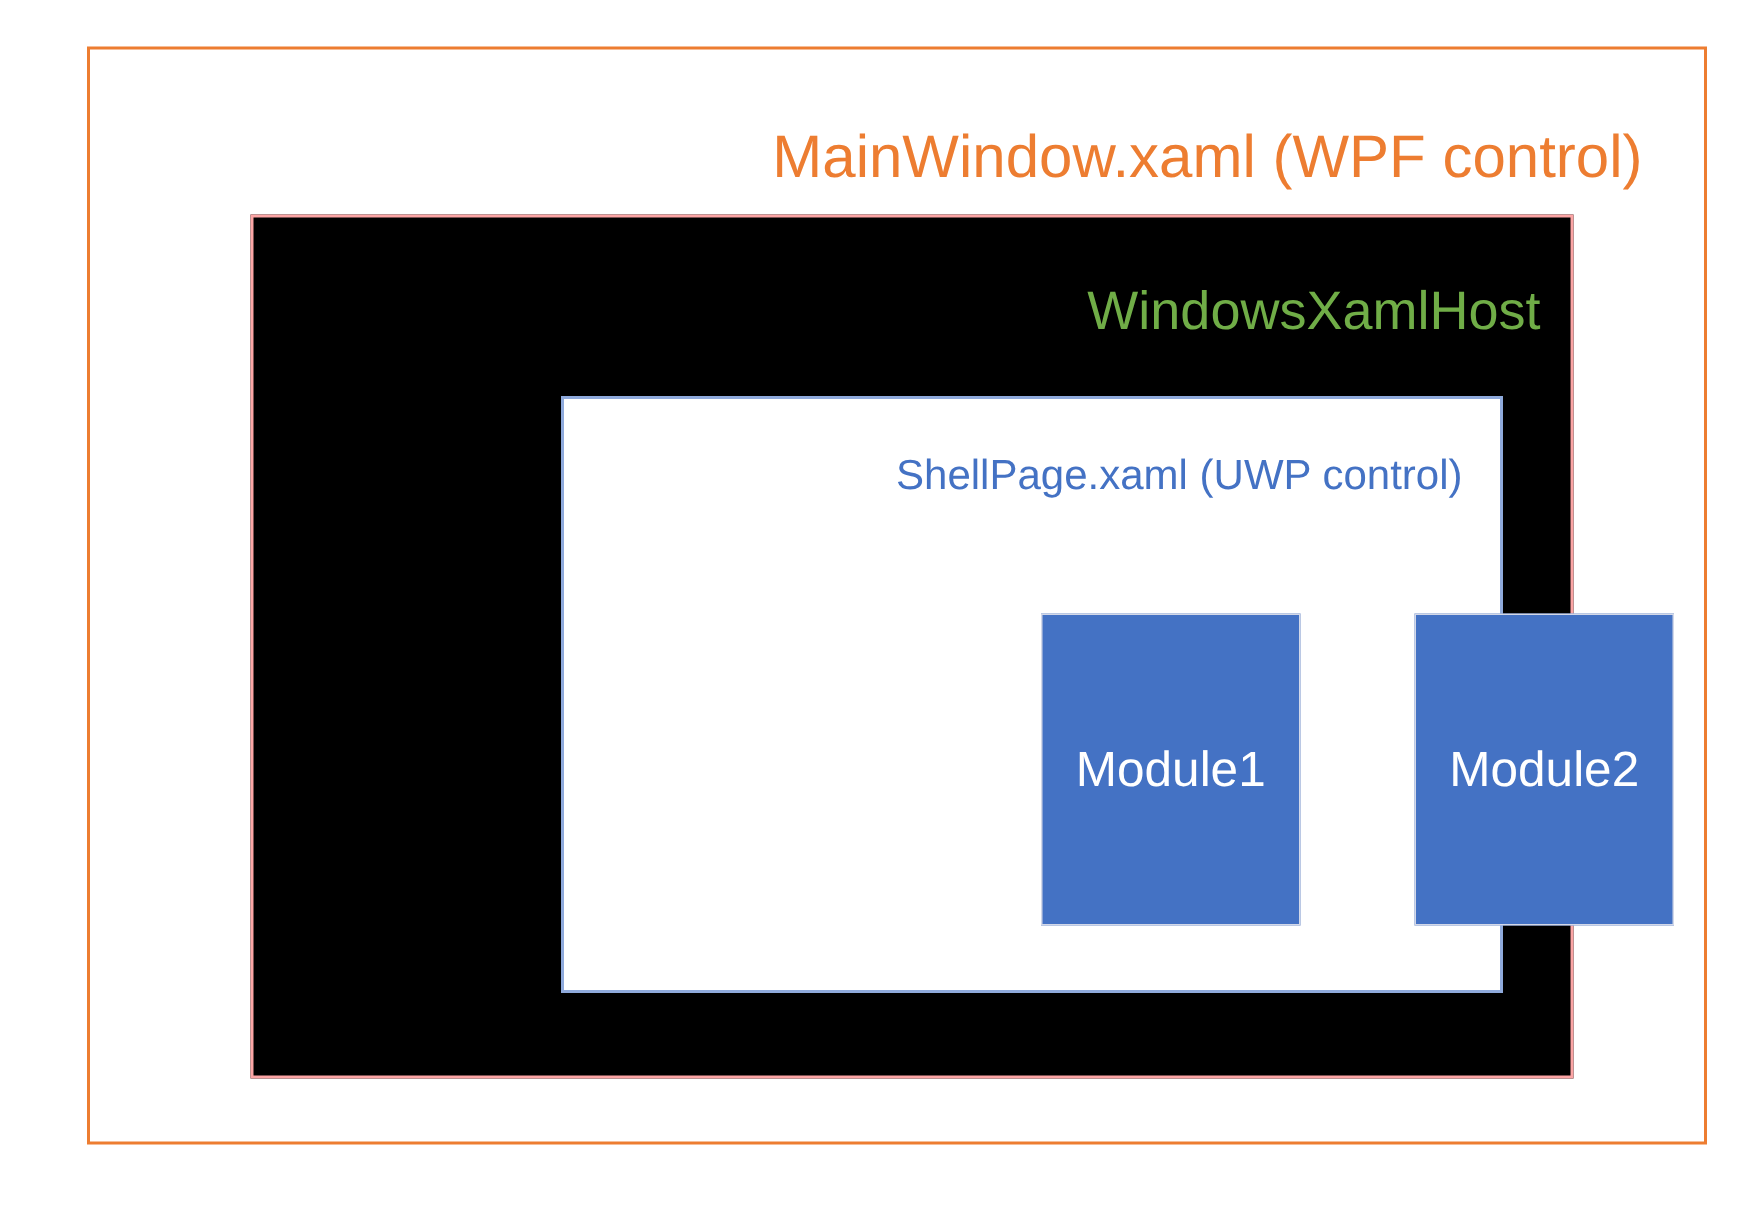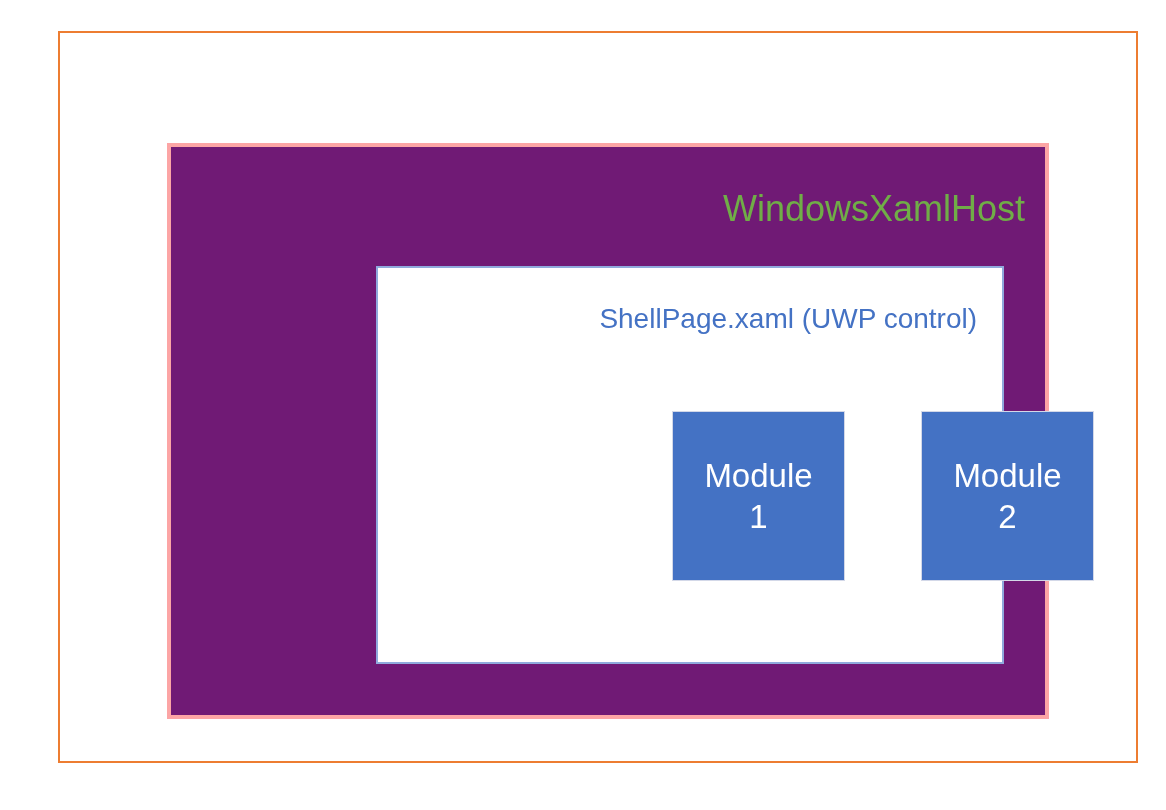--- a/index.html
+++ b/index.html
@@ -37,22 +37,22 @@
   }
 
   
   .middle-box {
     position: absolute;
     left: 107px;
     top: 110px;
     width: 882px;
     height: 576px;
     box-sizing: border-box;
-    border: 4px solid #fca5a5;
-    background: #701a75;
+    border: 2px solid #fca5a5;
+    background: #000000;
   }
 
   
   .inner-box {
     position: absolute;
     left: 205px;
     top: 119px;
     width: 628px;
     height: 398px;
     box-sizing: border-box;
@@ -95,46 +95,48 @@
     left: 0;
     top: 0;
     width: 100%;
     height: 100%;
   }
 
   .module-box {
     position: absolute;
     top: 143px;
     width: 173px;
-    height: 170px;
+    height: 208px;
     box-sizing: border-box;
     background: #4472C4;
     border: 1px solid #D3D8E8;
     display: flex;
-    flex-direction: column;
+    flex-direction: row;
     align-items: center;
     justify-content: center;
     color: #ffffff;
     font-size: 33px;
     line-height: 1.25;
     text-align: center;
+    margin-left: 24px;
   }
 
   .module-1 { left: 294px; }
   .module-2 { left: 543px; }
 
   .module-line { display: block; }
 </style>
 </head>
 <body>
 
 <div id="diagram-canvas">
 
   <div class="outer-box">
 
+    <div class="box-label label-outer">MainWindow.xaml (WPF control)</div>
 
     <div class="middle-box">
 
       <div class="box-label label-middle">WindowsXamlHost</div>
 
       <div class="inner-box">
 
         <div class="box-label label-inner">ShellPage.xaml (UWP control)</div>
 
         <div class="module-row">

